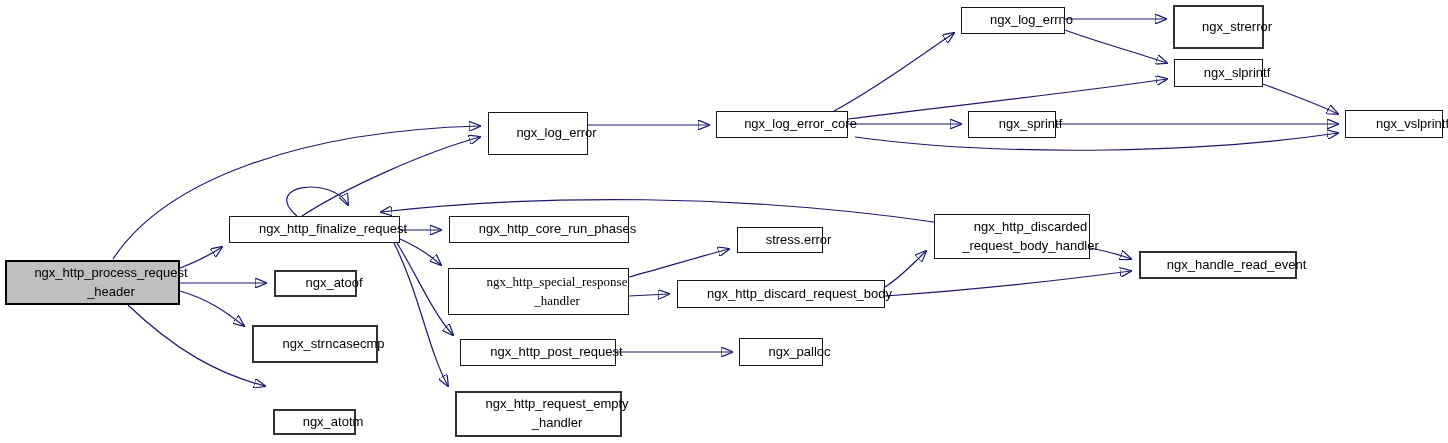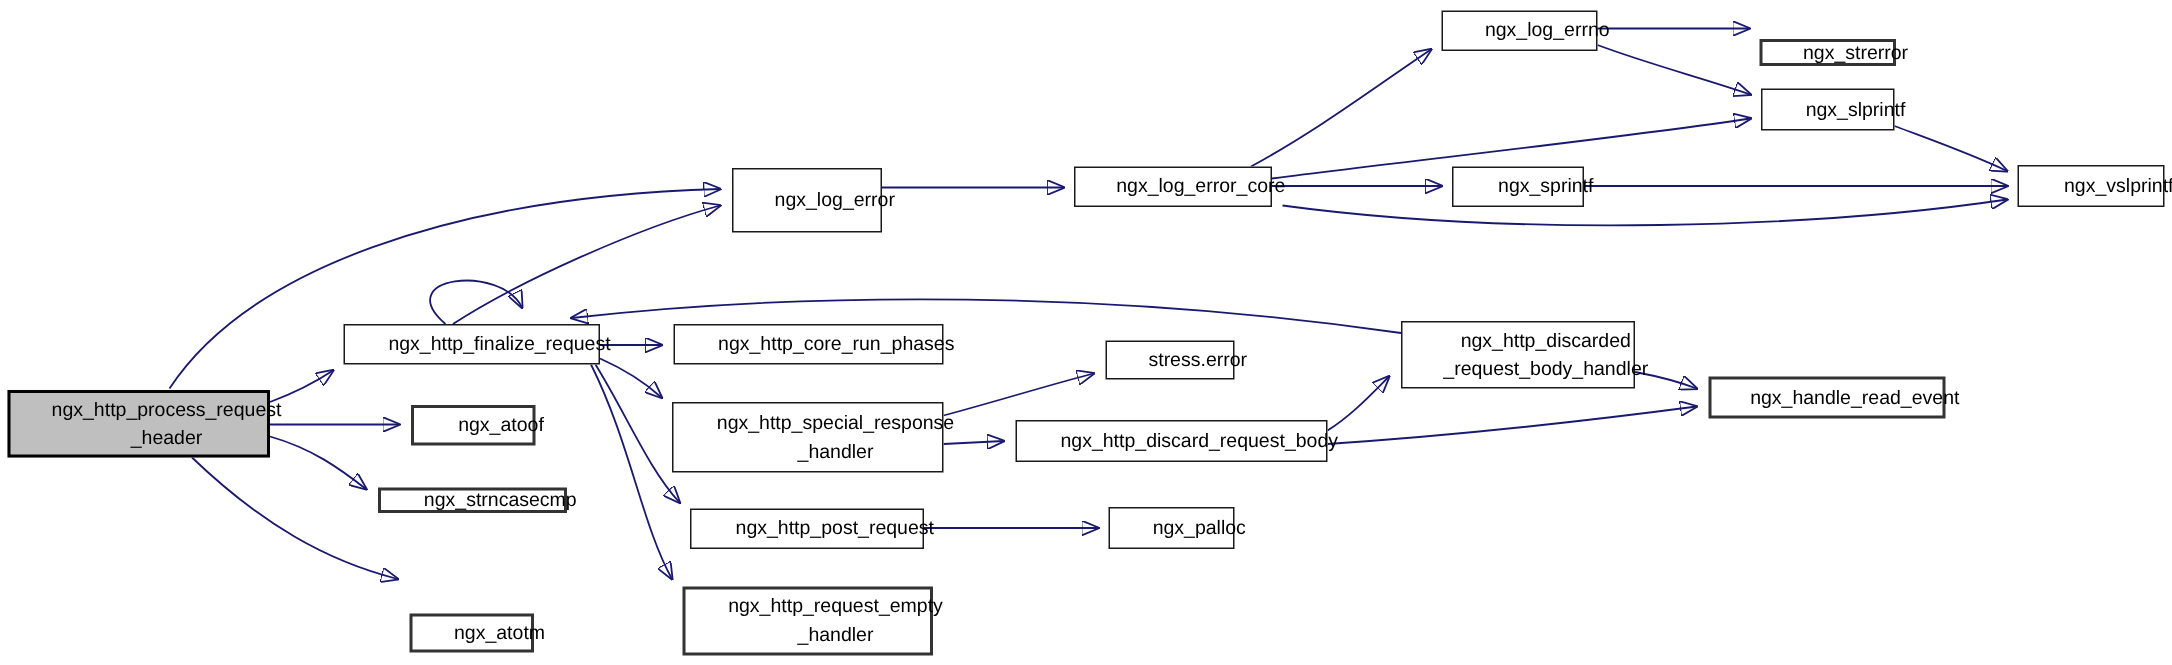--- a/index.html
+++ b/index.html
@@ -33,35 +33,35 @@
     cursor: pointer;
     padding-left: 37px;
   }
   .node.thick { border-width: 2px; border-color: #333333; }
   .node.hl { background: #bfbfbf; border: 2px solid #000000; cursor: default; }
 
   
   #nd0  { left:   5px; top: 260px; width: 175px; height: 45px; text-align: center; }
   #nd1  { left: 229px; top: 216px; width: 171px; height: 27px; }
   #nd2  { left: 274px; top: 270px; width:  83px; height: 27px; }
-  #nd3  { left: 252px; top: 325px; width: 126px; height: 17px; }
+  #nd3  { left: 252px; top: 325px; width: 126px; height: 38px; }
   #nd4  { left: 273px; top: 377px; width:  83px; height: 26px; margin-top: 32px; }
   #nd5  { left: 488px; top: 112px; width: 100px; height: 43px; }
   #nd6  { left: 449px; top: 216px; width: 180px; height: 27px; }
-  #nd7  { left: 448px; top: 268px; width: 181px; height: 47px; }
+  #nd7  { left: 448px; top: 268px; width: 181px; height: 47px; font-family: Liberation Serif, serif; }
   #nd8  { left: 460px; top: 339px; width: 156px; height: 27px; }
   #nd9  { left: 455px; top: 391px; width: 167px; height: 46px; }
   #nd10 { left: 677px; top: 280px; width: 208px; height: 28px; }
   #nd11 { left: 737px; top: 227px; width:  86px; height: 26px; }
   #nd12 { left: 716px; top: 111px; width: 132px; height: 27px; }
   #nd13 { left: 934px; top: 214px; width: 156px; height: 45px; }
   #nd14 { left: 961px; top:   7px; width: 104px; height: 27px; }
   #nd15 { left: 968px; top: 111px; width:  88px; height: 27px; }
   #nd16 { left:1139px; top: 251px; width: 158px; height: 28px; }
-  #nd17 { left:1173px; top:   5px; width:  91px; height: 18px; margin-top: 21px; }
+  #nd17 { left:1173px; top:   5px; width:  91px; height: 44px; }
   #nd18 { left:1174px; top:  59px; width:  89px; height: 28px; }
   #nd19 { left: 739px; top: 338px; width:  84px; height: 28px; }
   #nd20 { left:1345px; top: 110px; width:  98px; height: 28px; }
 </style>
 </head>
 <body>
 
 <div id="canvas">
 
   <svg id="edges" viewBox="0 0 1448 443" xmlns="http://www.w3.org/2000/svg">

